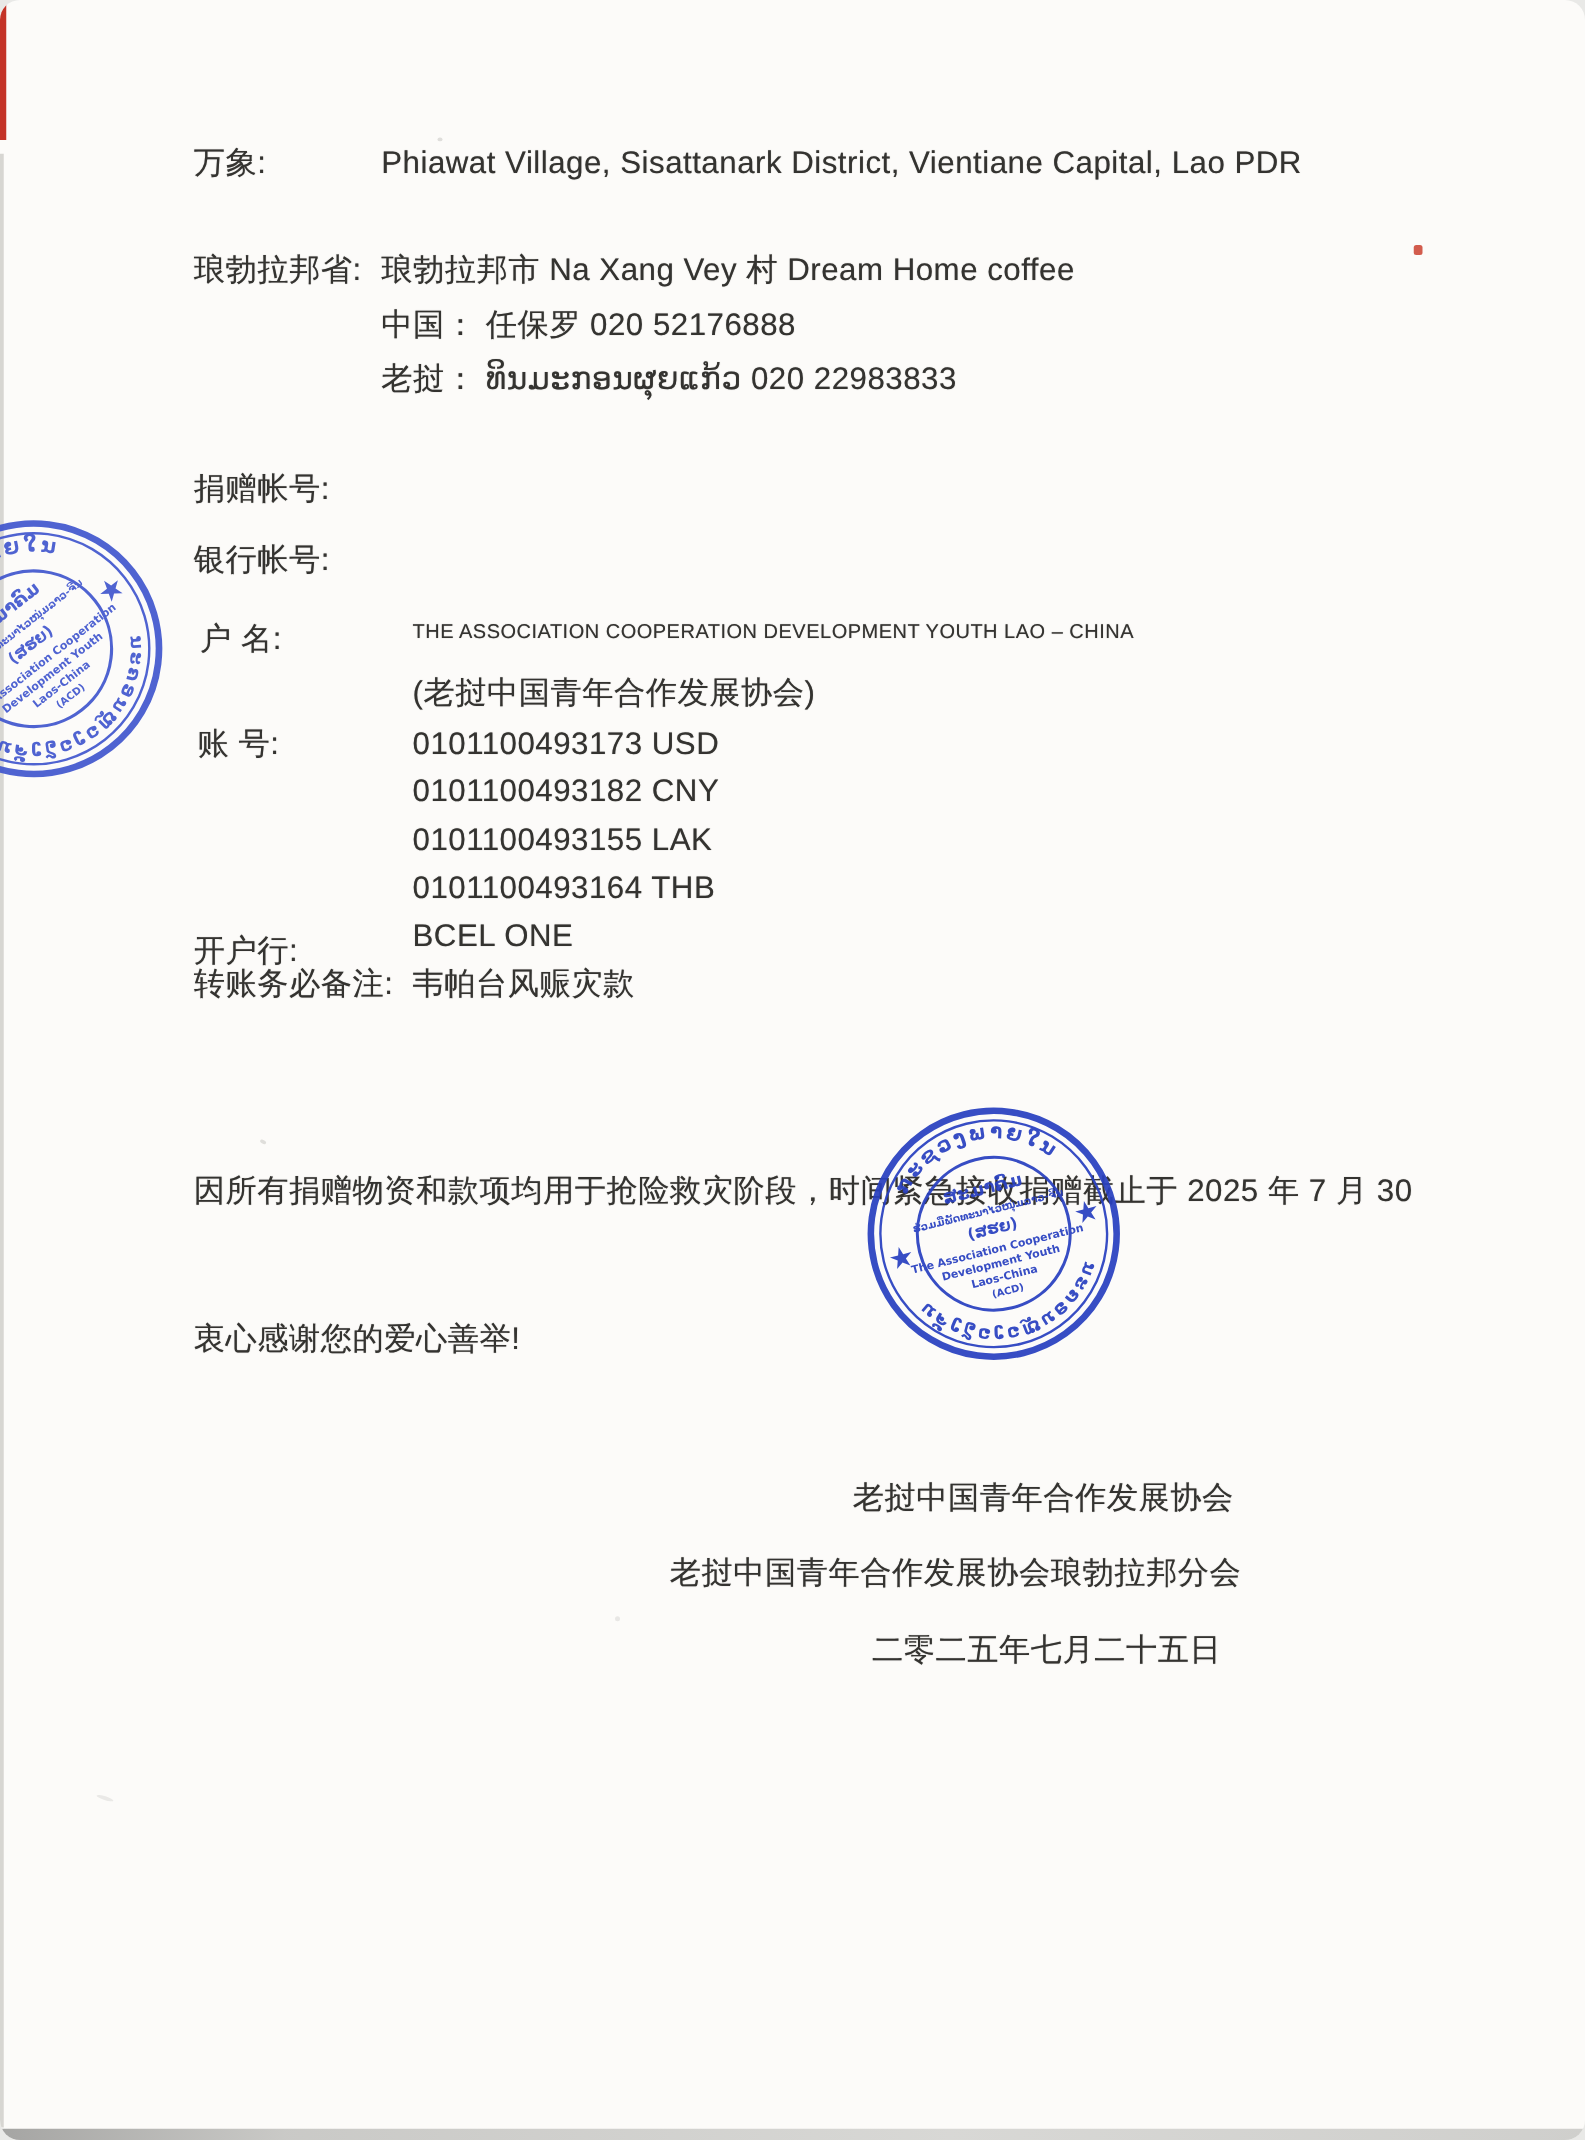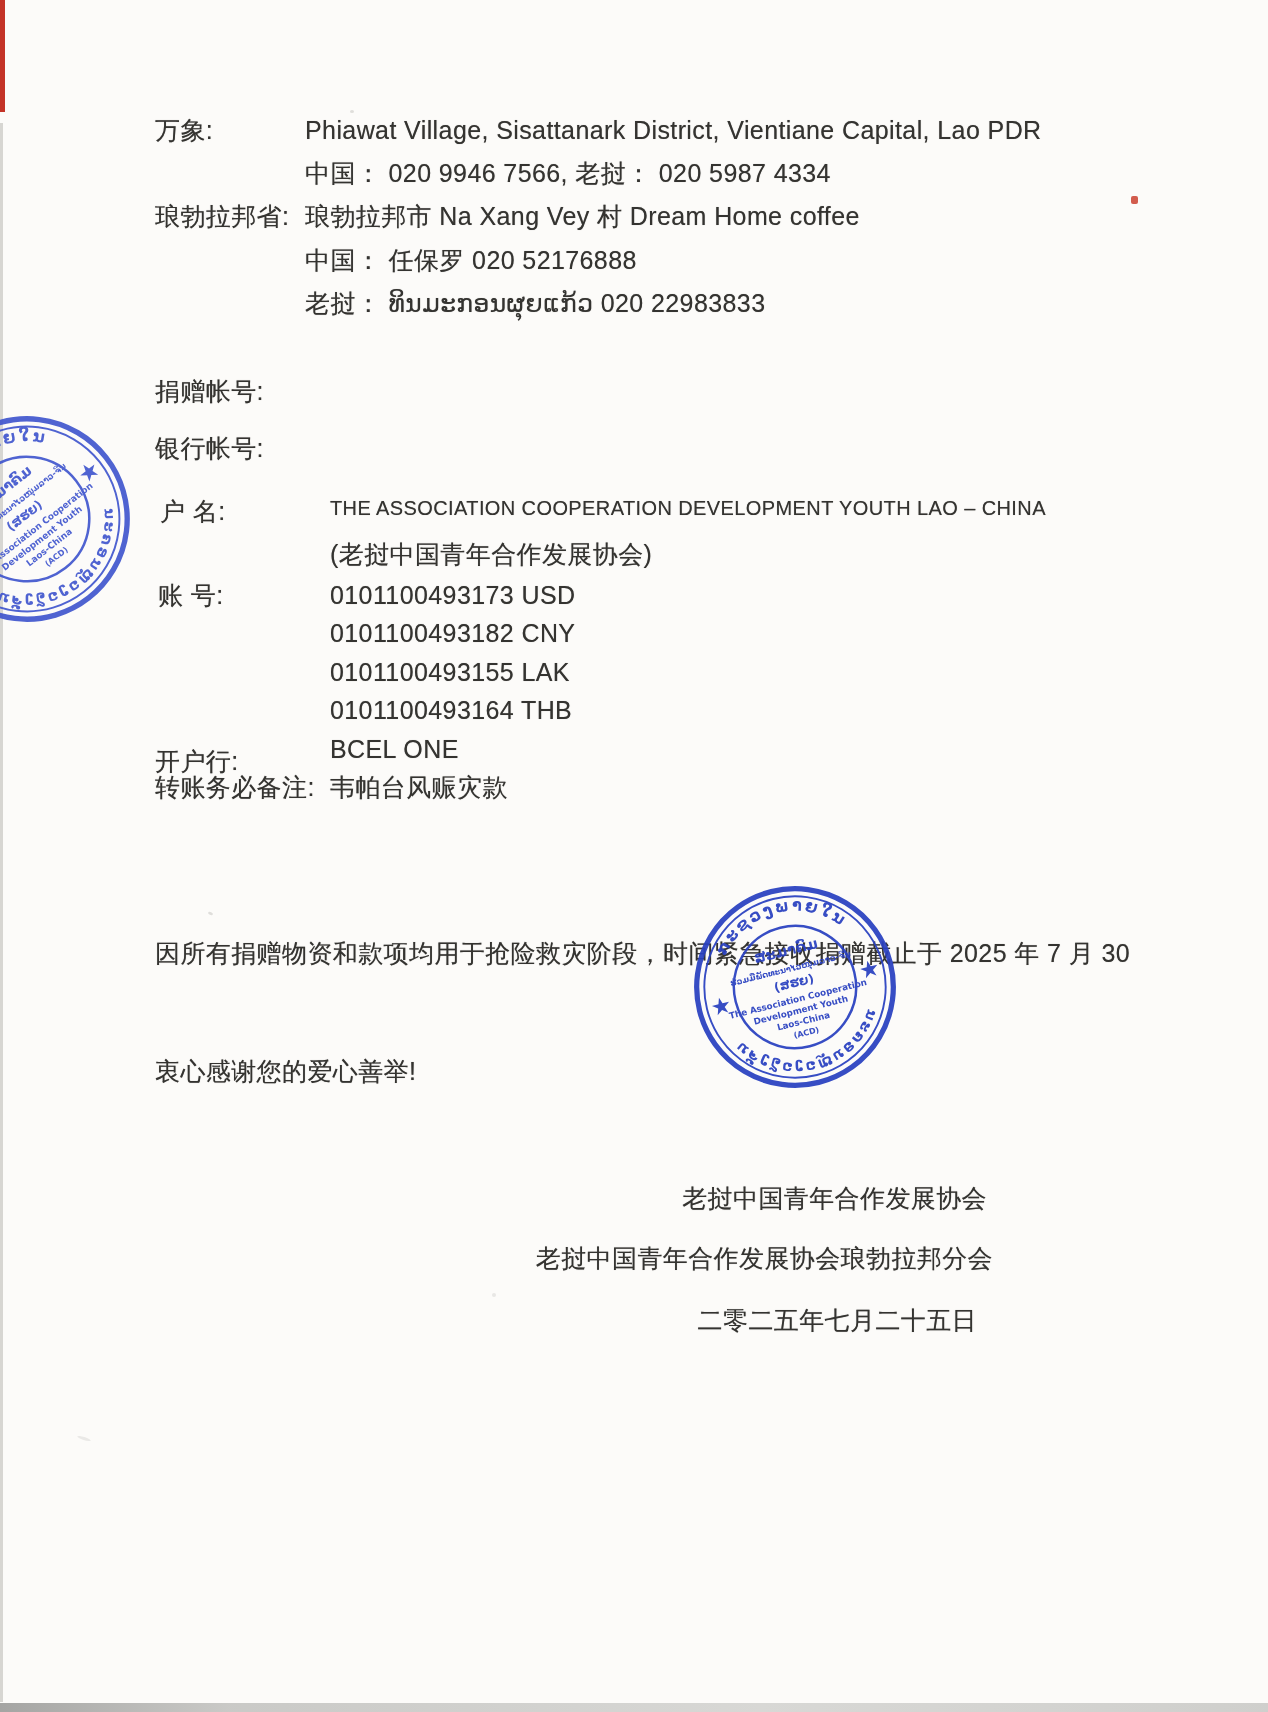--- a/index.html
+++ b/index.html
@@ -2,20 +2,21 @@
 <html><head>
 <meta charset="utf-8">
 <style>
   * { box-sizing: border-box; }
   html,body { margin:0; padding:0; background:#e9e9e7; }
   .page {
     position:relative; width:1268px; height:1712px; margin:0 auto;
     background:#fcfbf9; overflow:hidden;
     font-family:"Liberation Sans","DejaVu Sans",sans-serif;
     color:#333230;
+    border-radius:16px;
   }
   .t {
     position:absolute; white-space:nowrap;
     font-size:25px; line-height:1.25; letter-spacing:.4px;
     color:#343330; text-shadow:0 0 .7px rgba(50,50,48,.55);
   }
   .label { font-weight:500; }
   .right-align { text-align:right; }
   
   .red-strip { position:absolute; left:0; top:0; width:5px; height:112px; background:#c43327; }
@@ -56,32 +57,31 @@
   <div class="edge-line"></div>
   <div class="bottom-band"></div>
   <div class="red-speck"></div>
   <div class="speck s1"></div>
   <div class="speck s2"></div>
   <div class="speck s3"></div>
   <div class="speck s4"></div>
 
   <div class="t label" style="left:155px; top:115px;">万象:</div>
   <div class="t" style="left:305px; top:115px;">Phiawat Village, Sisattanark District, Vientiane Capital, Lao PDR</div>
-  <div class="t" style="left:305px; top:158px;">中国： 020 9946 7566, 老挝：  020 5987 4334</div>
 
   <div class="t label" style="left:155px; top:201px;">琅勃拉邦省:</div>
   <div class="t" style="left:305px; top:201px;">琅勃拉邦市 Na Xang Vey 村  Dream Home coffee</div>
   <div class="t" style="left:305px; top:245px;">中国：  任保罗 020 52176888</div>
   <div class="t" style="left:305px; top:288px;">老挝：  ທິນມະກອນຜຸຍແກ້ວ 020 22983833</div>
 
   <div class="t label" style="left:155px; top:376px;">捐赠帐号:</div>
   <div class="t label" style="left:155px; top:433px;">银行帐号:</div>
 
   <div class="t label" style="left:160px; top:496px;">户 名:</div>
-  <div class="t" style="left:330px; top:496px; font-size:20px;">THE ASSOCIATION COOPERATION DEVELOPMENT YOUTH LAO – CHINA</div>
+  <div class="t" style="left:330px; top:496px; font-size:16px;">THE ASSOCIATION COOPERATION DEVELOPMENT YOUTH LAO – CHINA</div>
   <div class="t" style="left:330px; top:539px;">(老挝中国青年合作发展协会)</div>
 
   <div class="t label" style="left:158px; top:580px;">账 号:</div>
   <div class="t" style="left:330px; top:580px;">0101100493173 USD</div>
   <div class="t" style="left:330px; top:618px;">0101100493182 CNY</div>
   <div class="t" style="left:330px; top:657px;">0101100493155 LAK</div>
   <div class="t" style="left:330px; top:695px;">0101100493164 THB</div>
 
   <div class="t label" style="left:155px; top:734px;margin-top:12px;">开户行:</div>
   <div class="t" style="left:330px; top:734px;">BCEL ONE</div>

